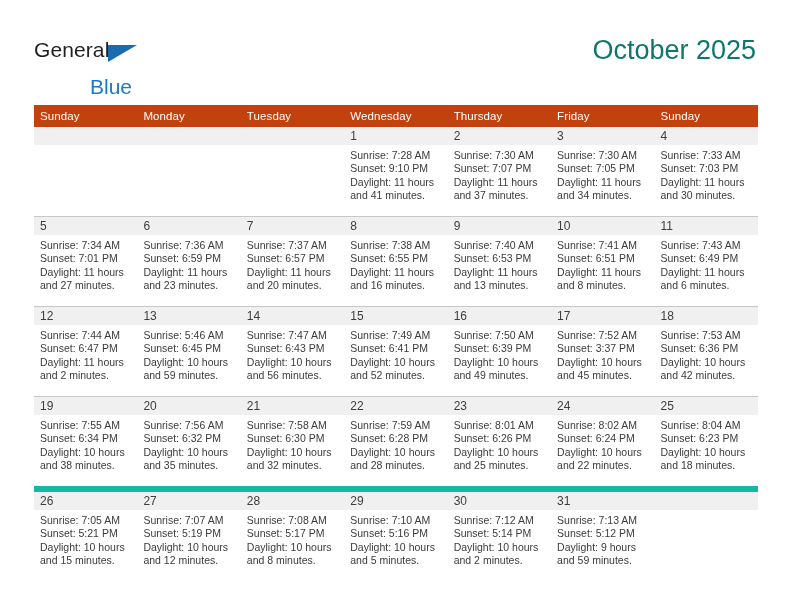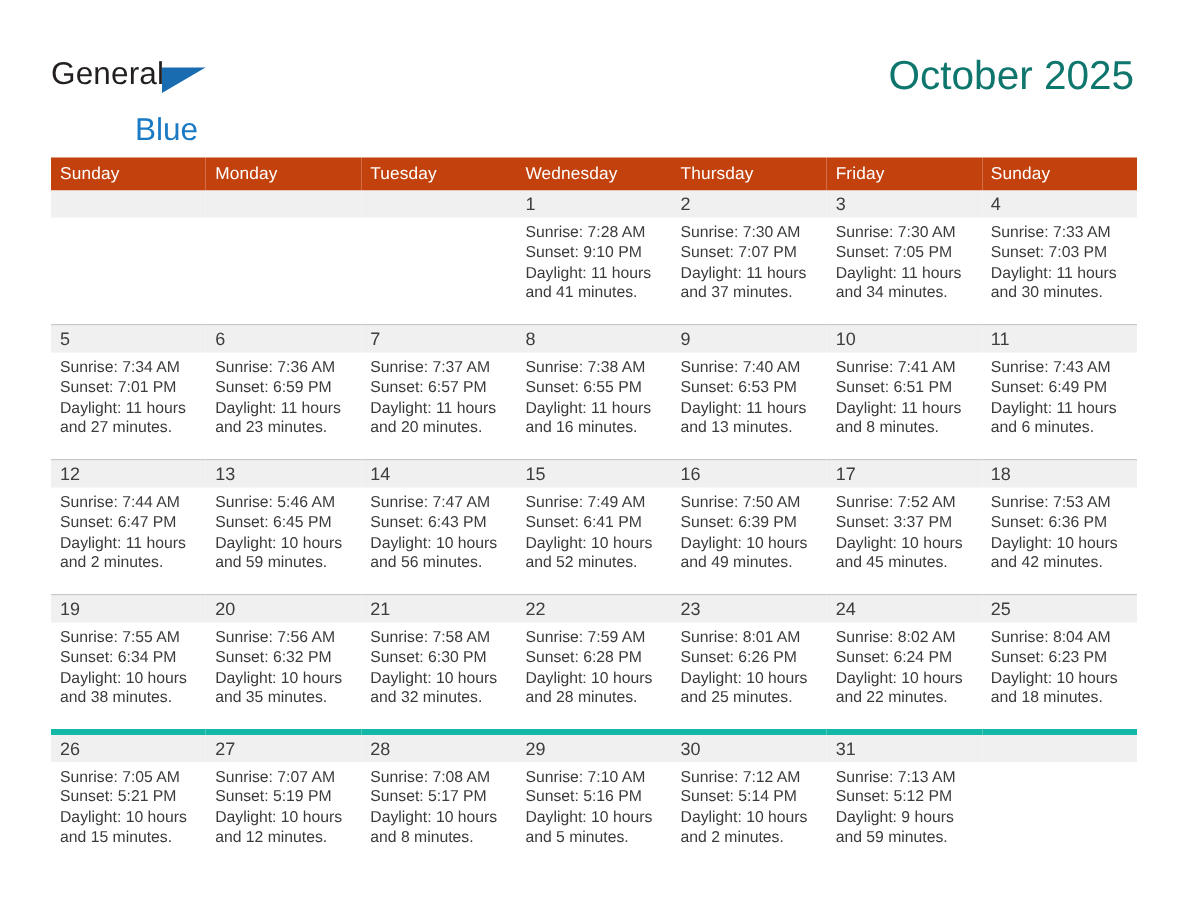--- a/index.html
+++ b/index.html
@@ -113,21 +113,21 @@
     width: 103.4px;
     height: 89px;
   }
   .week-row > td {
     border-top: 1px solid #c8c8c8;
   }
   .week-row.first > td {
     border-top: none;
   }
   .week-row.last > td {
-    border-top: 4px solid #14b8a6;
+    border-top: 6px solid #14b8a6;
     margin-top: 32px;
   }
 
   .cell-inner {
     position: relative;
     height: 89px;
     box-sizing: border-box;
   }
   .daynum-band {
     background: #f0f0f0;

